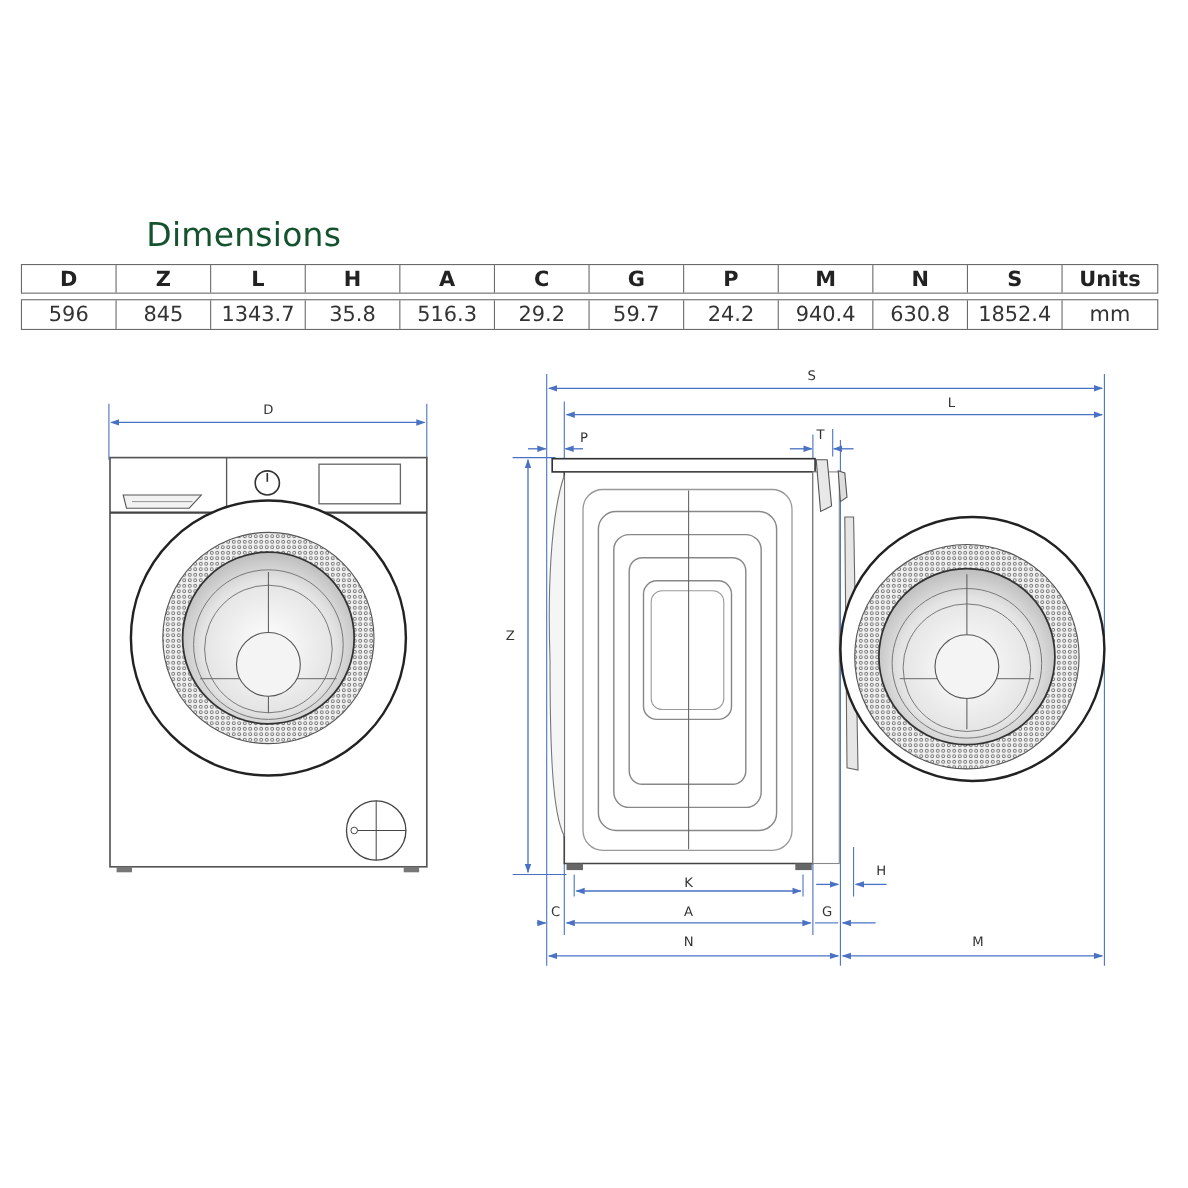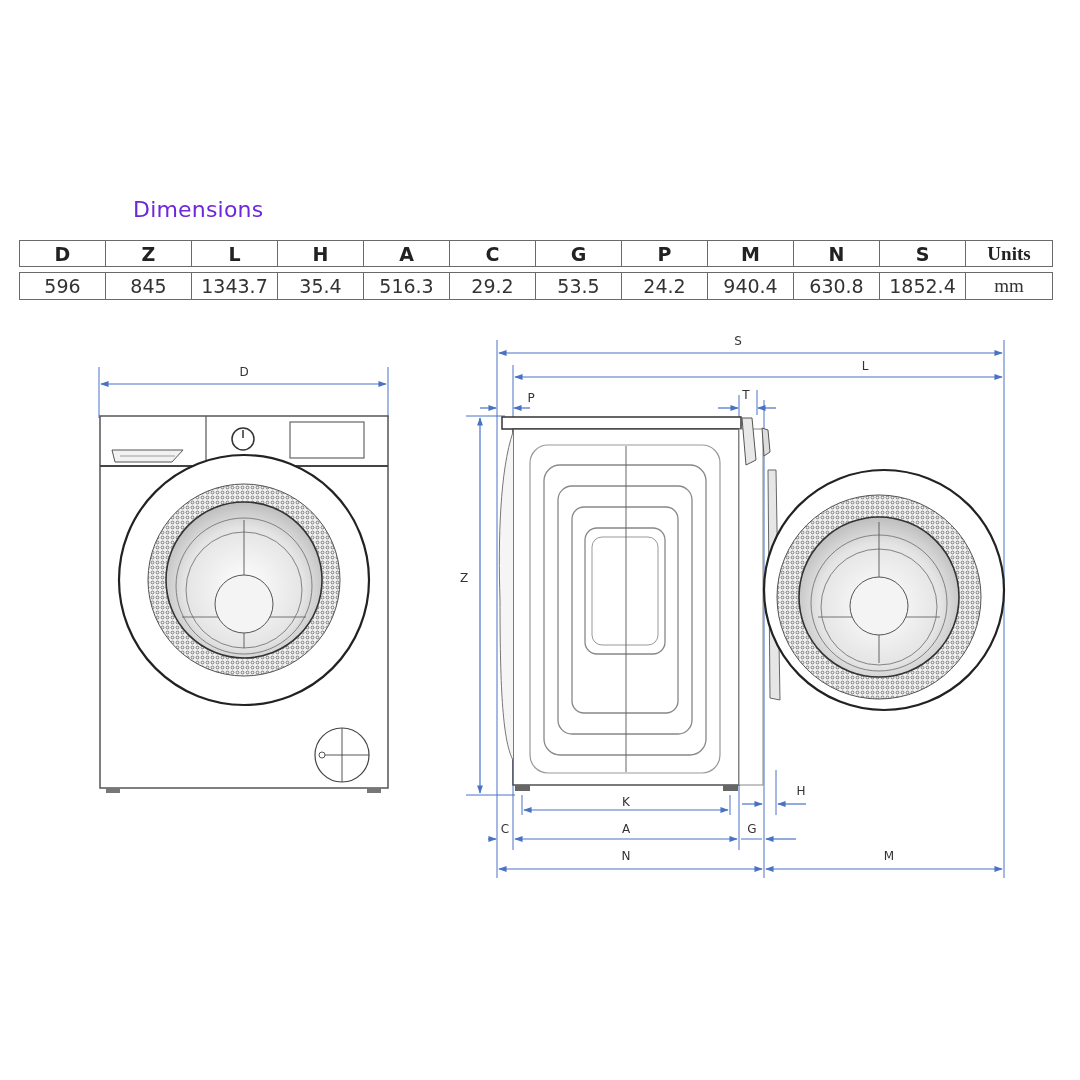--- a/index.html
+++ b/index.html
@@ -1,22 +1,22 @@
 <!DOCTYPE html>
 <html><head>
 <meta charset="utf-8">
 <style>
   html, body { margin:0; padding:0; background:#ffffff; }
   body { width:1080px; height:1080px; position:relative; overflow:hidden; font-family:"DejaVu Sans", sans-serif; color:#1c1c1c; }
-  .title { position:absolute; left:133px; top:197px; font-size:22px; color:#6d28d9; letter-spacing:0.2px; }
+  .title { position:absolute; left:133px; top:197px; font-size:30px; color:#14532d; letter-spacing:0.2px; }
   .trow { position:absolute; left:19px; width:1034px; display:flex; border:1.5px solid #6a6a6a; box-sizing:border-box; }
   .trow.h { top:240px; height:27px; }
   .trow.v { top:272px; height:28px; }
   .cell { flex:0 0 auto; box-sizing:border-box; border-right:1.5px solid #6a6a6a; display:flex; align-items:center; justify-content:center; font-size:19px; }
-  .cell:last-child { border-right:none;font-family:Liberation Serif, serif; }
+  .cell:last-child { border-right:none; }
   .trow.h .cell { font-weight:bold; color:#222; }
   .trow.v .cell { color:#333; }
   svg { position:absolute; left:0; top:0; }
   .dimtxt { font-family:"DejaVu Sans", sans-serif; font-size:12px; fill:#333; text-anchor:middle; }
 </style>
 </head>
 <body>
 
 <div class="title">Dimensions</div>
 
@@ -32,24 +32,24 @@
   <div class="cell" style="width:86px">M</div>
   <div class="cell" style="width:86px">N</div>
   <div class="cell" style="width:86px">S</div>
   <div class="cell" style="width:86px">Units</div>
 </div>
 
 <div class="trow v">
   <div class="cell" style="width:86px">596</div>
   <div class="cell" style="width:86px">845</div>
   <div class="cell" style="width:86px">1343.7</div>
-  <div class="cell" style="width:86px">35.4</div>
+  <div class="cell" style="width:86px">35.8</div>
   <div class="cell" style="width:86px">516.3</div>
   <div class="cell" style="width:86px">29.2</div>
-  <div class="cell" style="width:86px">53.5</div>
+  <div class="cell" style="width:86px">59.7</div>
   <div class="cell" style="width:86px">24.2</div>
   <div class="cell" style="width:86px">940.4</div>
   <div class="cell" style="width:86px">630.8</div>
   <div class="cell" style="width:86px">1852.4</div>
   <div class="cell" style="width:86px">mm</div>
 </div>
 
 <svg width="1080" height="1080" viewBox="0 0 1080 1080">
   <defs>
     <marker id="ar" viewBox="0 0 10 10" refX="9" refY="5" markerWidth="7" markerHeight="7" orient="auto-start-reverse">

